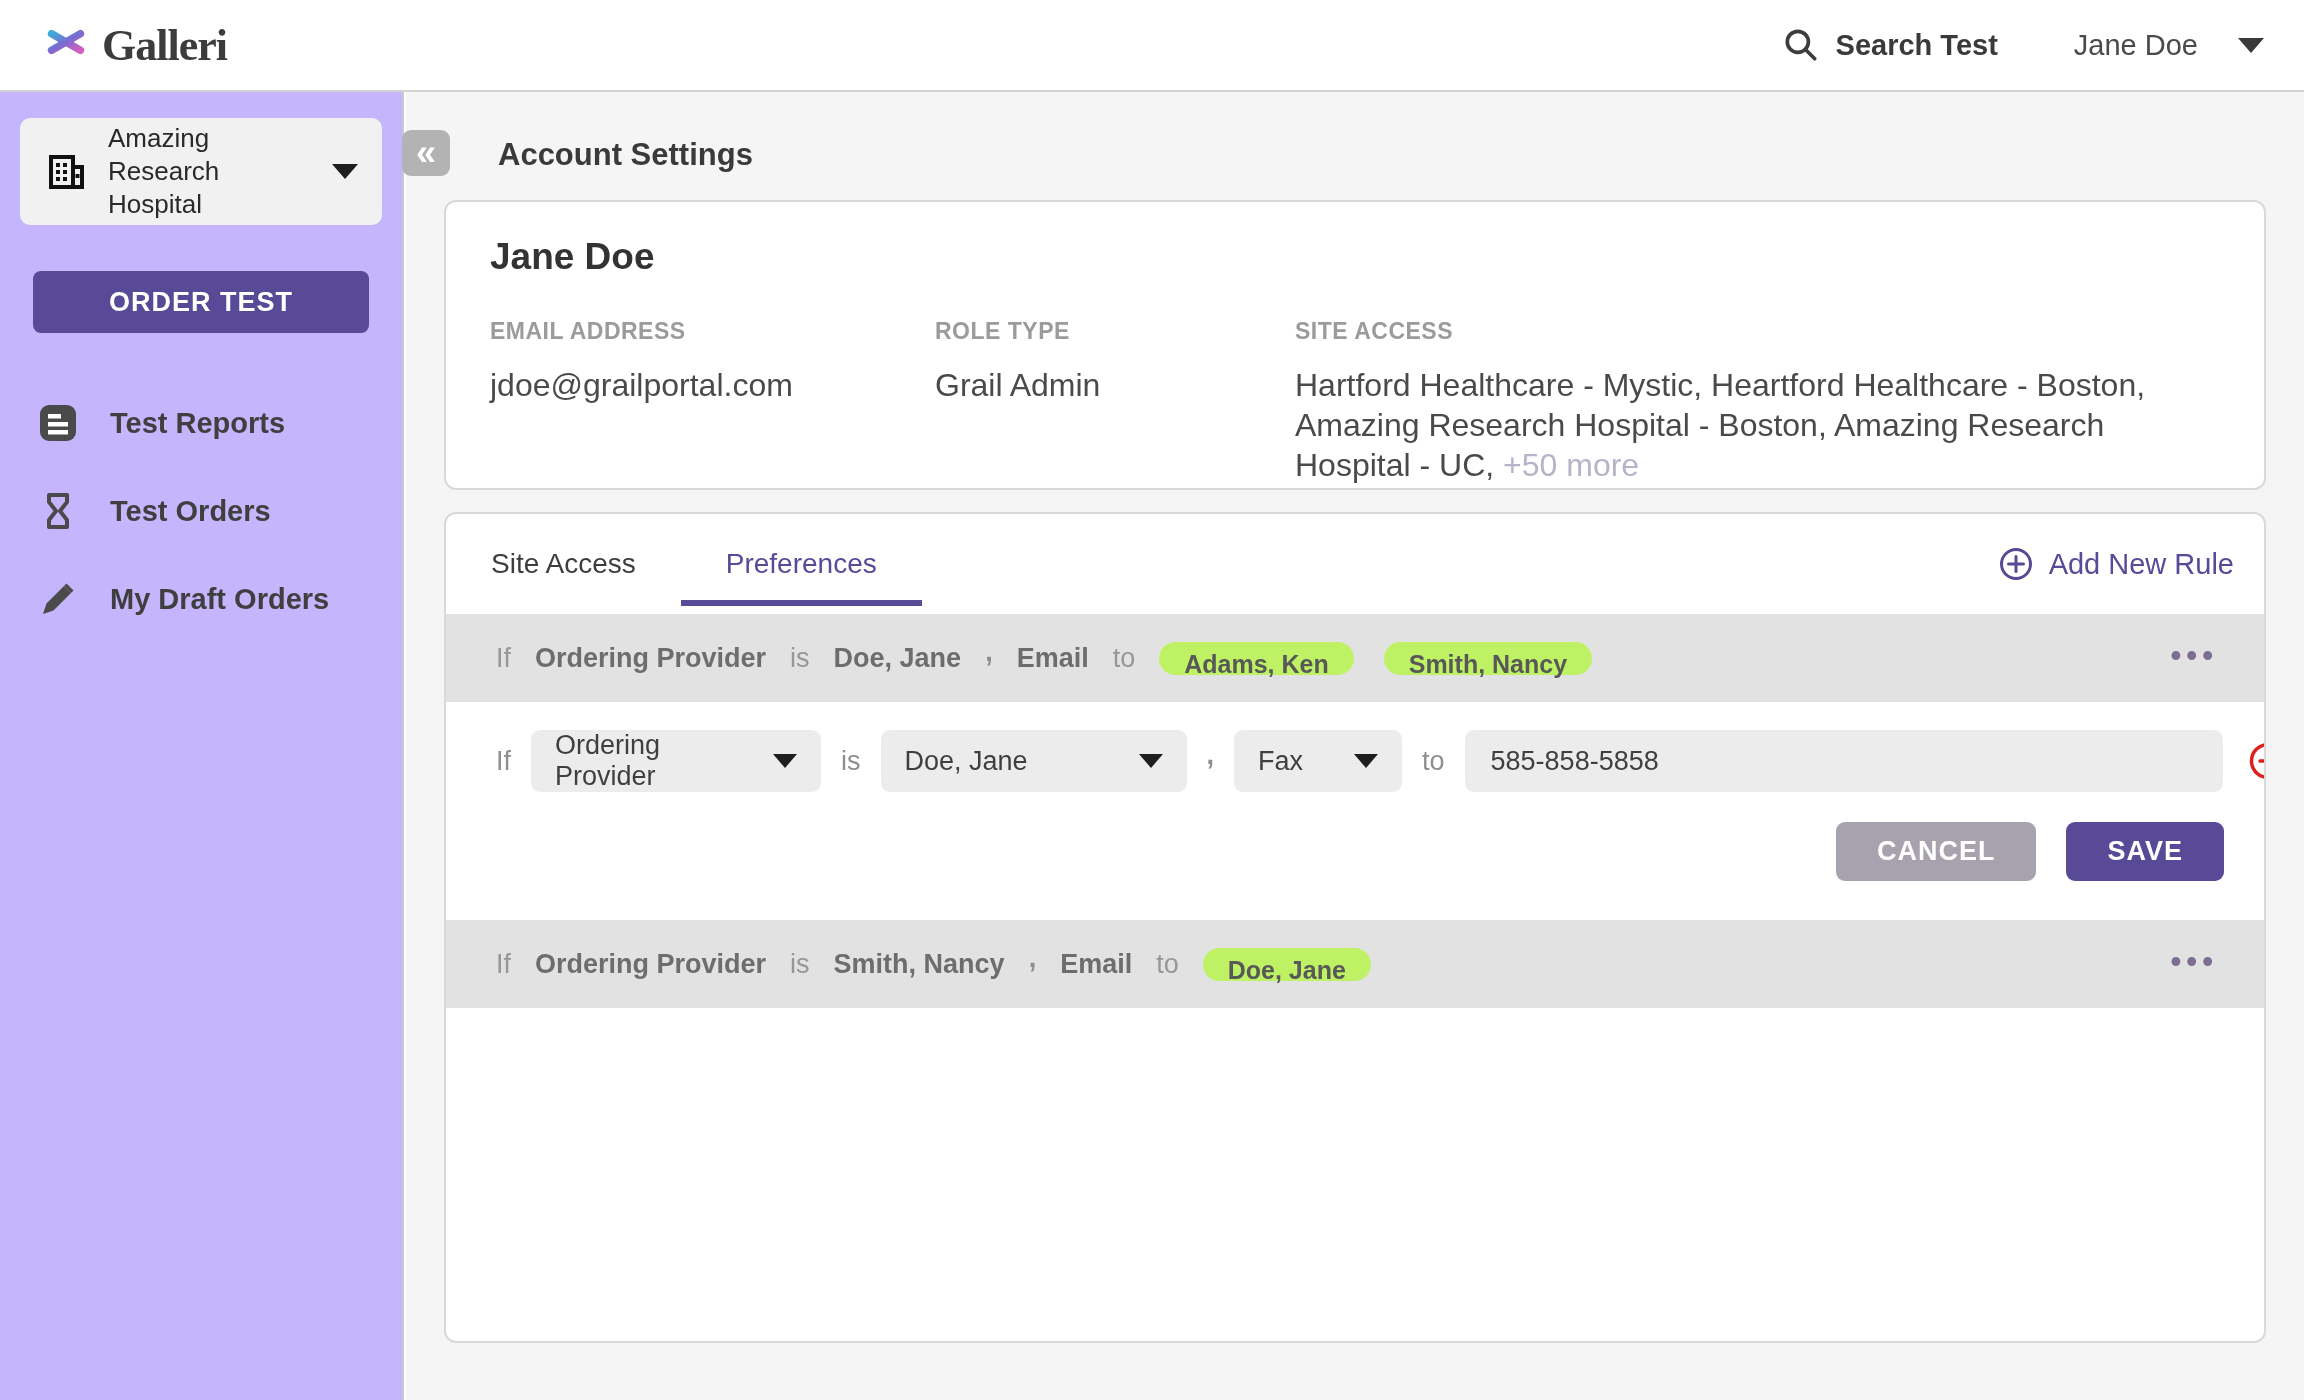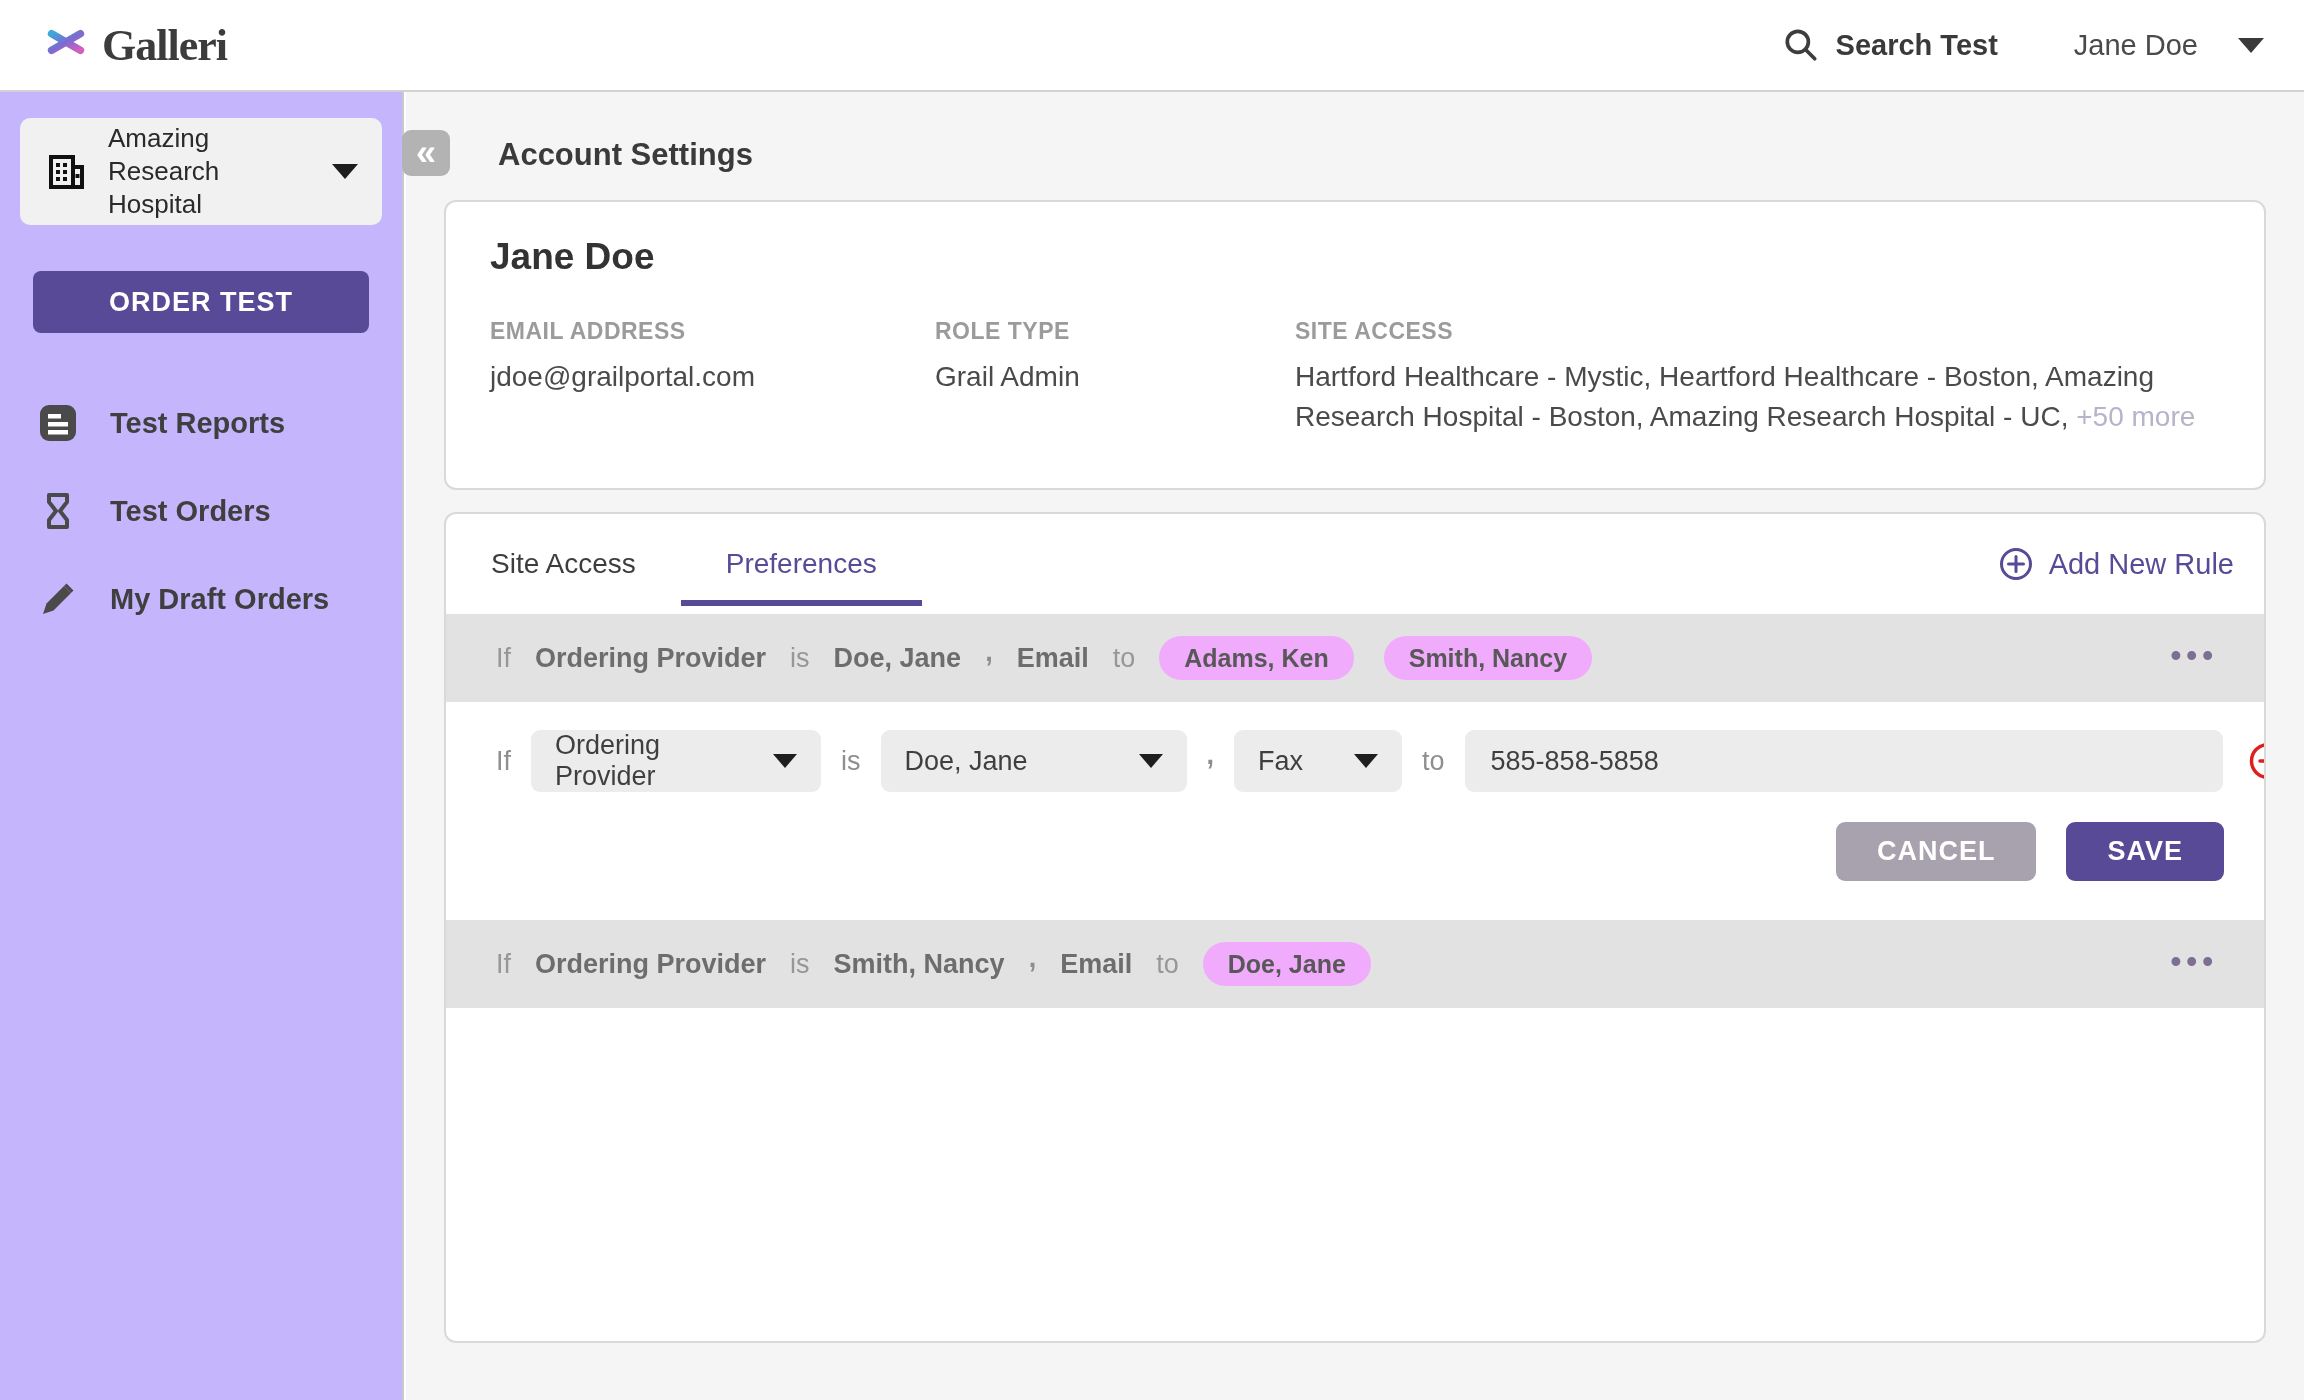--- a/index.html
+++ b/index.html
@@ -79,21 +79,21 @@
   }
   .profile-card { top:108px; height:290px; padding:34px 44px; }
   .profile-name { font-size:37px; font-weight:600; color:#333; }
   .profile-fields { display:flex; margin-top:40px; }
   .field-col-1 { width:445px; }
   .field-col-2 { width:360px; }
   .field-col-3 { flex:1; padding-right:4px; }
   .field-label {
     font-size:23px; font-weight:bold; color:#9b9b9b; letter-spacing:0.5px;
   }
-  .field-value { font-size:28px; color:#4a4a4a; margin-top:12px; line-height:40px; }
+  .field-value { font-size:32px; color:#4a4a4a; margin-top:20px; line-height:40px; }
   .more-link { color:#b7b3c9; cursor:pointer; }
 
   .rules-card { top:420px; height:831px; overflow:hidden; }
   .tabs-row { height:100px; display:flex; align-items:center; }
   .tab {
     height:100%; display:flex; align-items:center; padding:0 45px;
     position:relative; font-size:28px; color:#3d3d3d; cursor:pointer;
   }
   .tab.active { color:#584a96; }
   .tab.active::after {
@@ -107,21 +107,21 @@
   }
 
   .rule-row {
     height:88px; background:#e2e2e2; position:relative;
     display:flex; align-items:center; gap:24px;
     padding:0 140px 0 50px; font-size:27px; color:#979797;
   }
   .rule-bold { color:#6d6d6d; font-weight:bold; }
   .rule-sep { color:#8d8d8d; font-weight:bold; position:relative; top:-6px; }
   .pill {
-    background:#f0abfc; border-radius:22px; height:44px; line-height:44px;
+    background:#bef264; border-radius:22px; height:33px; line-height:44px;
     padding:0 25px; font-size:25px; font-weight:bold; color:#585858;
     white-space:nowrap;
   }
   .pill + .pill { margin-left:6px; }
   .row-menu {
     position:absolute; right:46px; top:50%; transform:translateY(-55%);
     background:none; border:none; color:#7d6e93; font-size:31px;
     letter-spacing:5px; font-weight:bold; cursor:pointer; font-family:inherit;
   }
 

